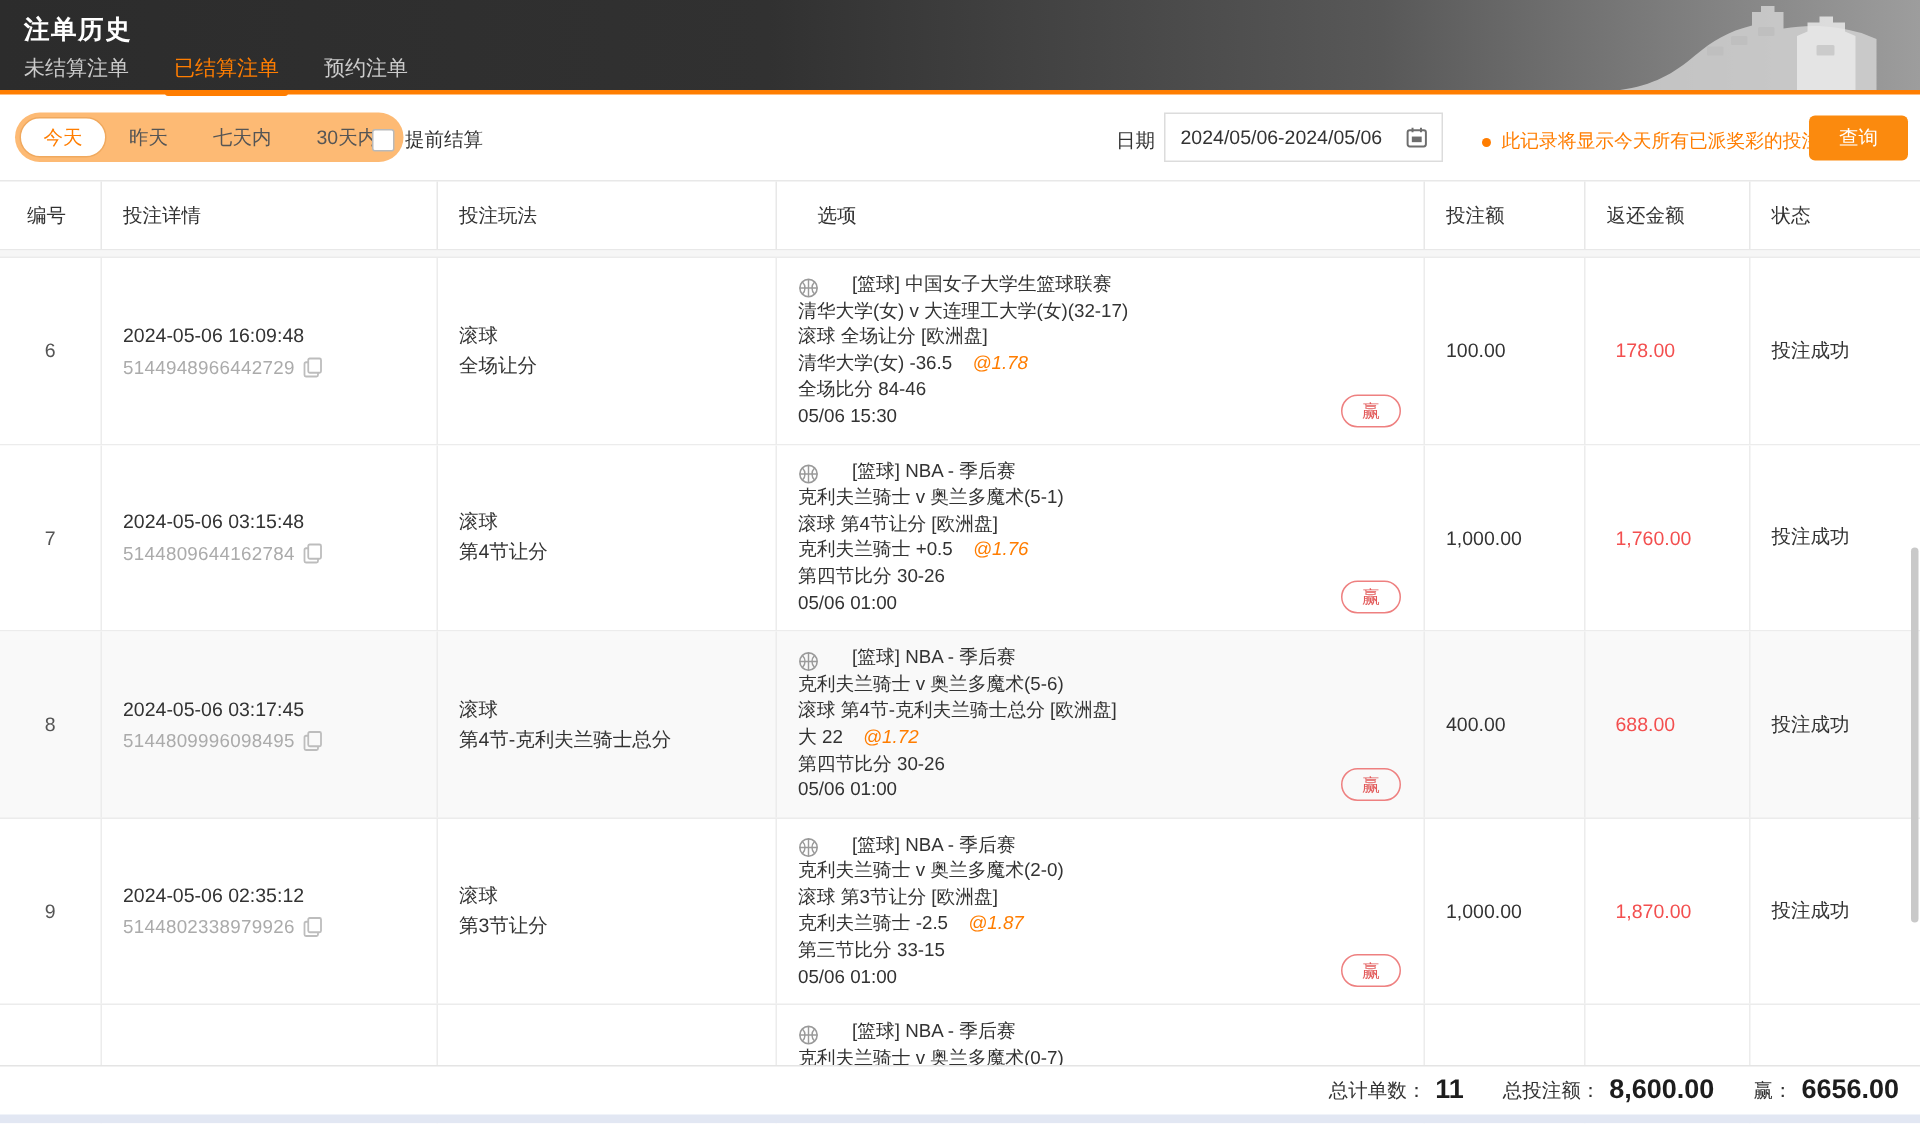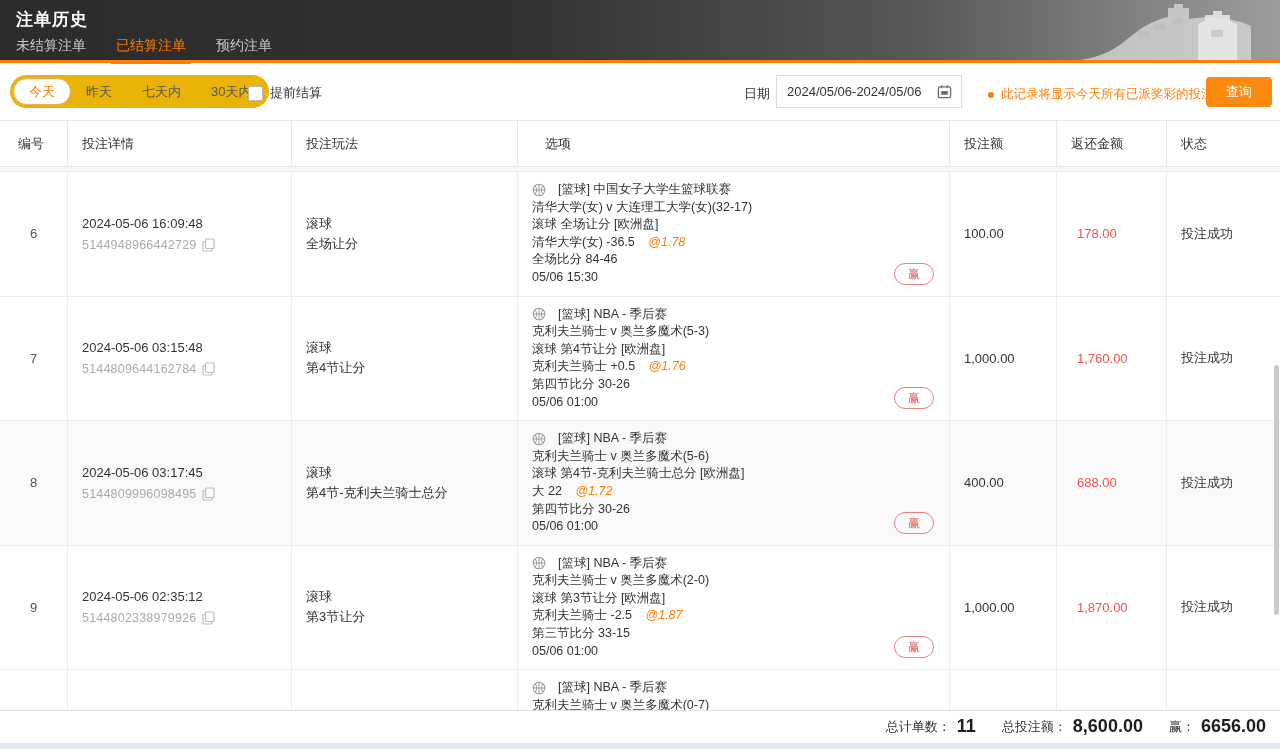--- a/index.html
+++ b/index.html
@@ -16,21 +16,21 @@
   .tab { color:#cbcbcb; font-size:14px; cursor:pointer; position:relative; padding-bottom:9px; }
   .tab.active { color:var(--accent,#ff7d00); }
   .tab.active::after { content:""; position:absolute; left:-6px; right:-6px; bottom:0;
                        height:4px; border-radius:2px; background:var(--accent,#ff7d00); }
   .hdr-rule { height:3px; background:var(--accent,#ff7d00); }
   .deco { position:absolute; right:0; top:0; width:200px; height:60px; }
 
   
   .fbar { position:relative; height:57px; }
   .pillgroup { position:absolute; left:10px; top:12px; display:flex; align-items:center;
-               background:#eab308; border-radius:17px; height:33px; padding:0 3px; }
+               background:#fdba74; border-radius:17px; height:33px; padding:0 3px; }
   .pill { font-size:13px; color:#555; padding:0 15px; height:27px; line-height:27px;
           border-radius:14px; cursor:pointer; }
   .pill.selected { background:#fff; border:1px solid #f0a95e; color:var(--accent,#ff7d00);
                    line-height:25px; }
   .chk { position:absolute; left:248px; top:21px; display:flex; align-items:center; gap:7px; }
   .chk-box { width:15px; height:15px; border:1px solid #b9b9b9; border-radius:2px; background:#fff; }
   .chk-label { font-size:13px; color:#333; }
   .sortsel { position:absolute; left:568px; top:12px; width:160px; height:33px;
              border:1px solid #dcdcdc; border-radius:4px; display:flex; align-items:center;
              justify-content:space-between; padding:0 12px; font-size:13px; color:#333;
@@ -64,21 +64,21 @@
   .td { border-right:1px solid #ececec; padding:0 14px; display:flex; flex-direction:column;
         justify-content:center; font-size:13px; color:#333; }
   .td:last-child { border-right:none; }
   .td.c1 { align-items:center; padding:0; color:#555; }
   .c2 .time { margin-bottom:7px; }
   .betid-line { display:flex; align-items:center; gap:6px; }
   .betid { font-size:12.5px; color:#ababab; letter-spacing:.2px; }
   .c3 div { line-height:20px; }
   .td.c4 { justify-content:flex-start; padding:9px 14px; position:relative; }
   .c4 .line { line-height:17.6px; font-size:12.5px; color:#333; }
-  .league-line { display:flex; align-items:center; gap:12px; }
+  .league-line { display:flex; align-items:flex-end; gap:22px; }
   .grey { color:#ababab; }
   .pickline .odds { color:var(--odds,#ff7d00); margin-left:10px;font-style:italic; }
   .badge { position:absolute; right:15px; bottom:11px; border:1px solid var(--badge,#ee8080);
            color:#e25a5a; font-size:12px; line-height:16px; padding:2px 13px;
            border-radius:12px; background:transparent; }
   .td.c6 { color:var(--red,#f34f4f); padding-left:20px; }
 
   
   .footer { position:absolute; left:0; right:0; bottom:0; height:39px; background:#fff;
             border-top:1px solid #e4e4e4; display:flex; align-items:center;
@@ -213,21 +213,21 @@
         <div>第4节让分</div>
       </div>
       <div class="td c4">
         <div class="line league-line">
           <svg width="14" height="14" viewBox="0 0 16 16">
             <circle cx="8" cy="8" r="6.6" fill="none" stroke="#9a9a9a" stroke-width="1.2"></circle>
             <path d="M3.4 3.4 C6 6 6 10 3.4 12.6 M12.6 3.4 C10 6 10 10 12.6 12.6 M1.4 8 H14.6 M8 1.4 V14.6" fill="none" stroke="#9a9a9a" stroke-width="1.1"></path>
           </svg>
           <span>[篮球] NBA - 季后赛</span>
         </div>
-        <div class="line grey">克利夫兰骑士 v 奥兰多魔术(5-3)</div>
+        <div class="line grey">克利夫兰骑士 v 奥兰多魔术(5-1)</div>
         <div class="line">滚球 第4节让分 [欧洲盘]</div>
         <div class="line pickline">
           <span>克利夫兰骑士 +0.5</span>
           <span class="odds">@1.76</span>
         </div>
         <div class="line">第四节比分 30-26</div>
         <div class="line grey">05/06 01:00</div>
         <div class="badge">赢</div>
       </div>
       <div class="td c5">1,000.00</div>

